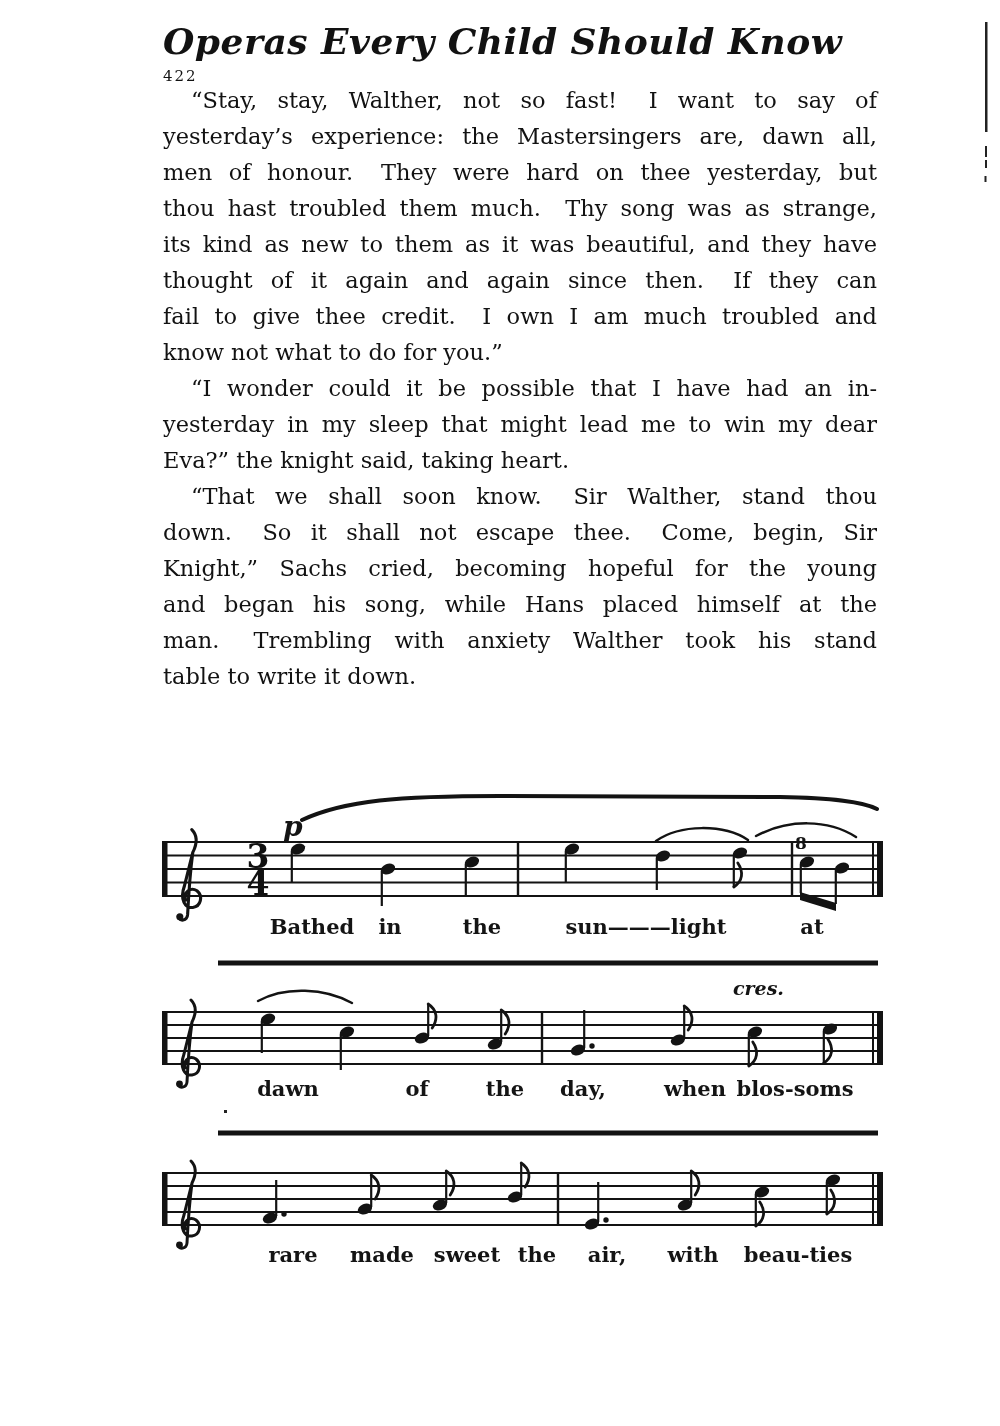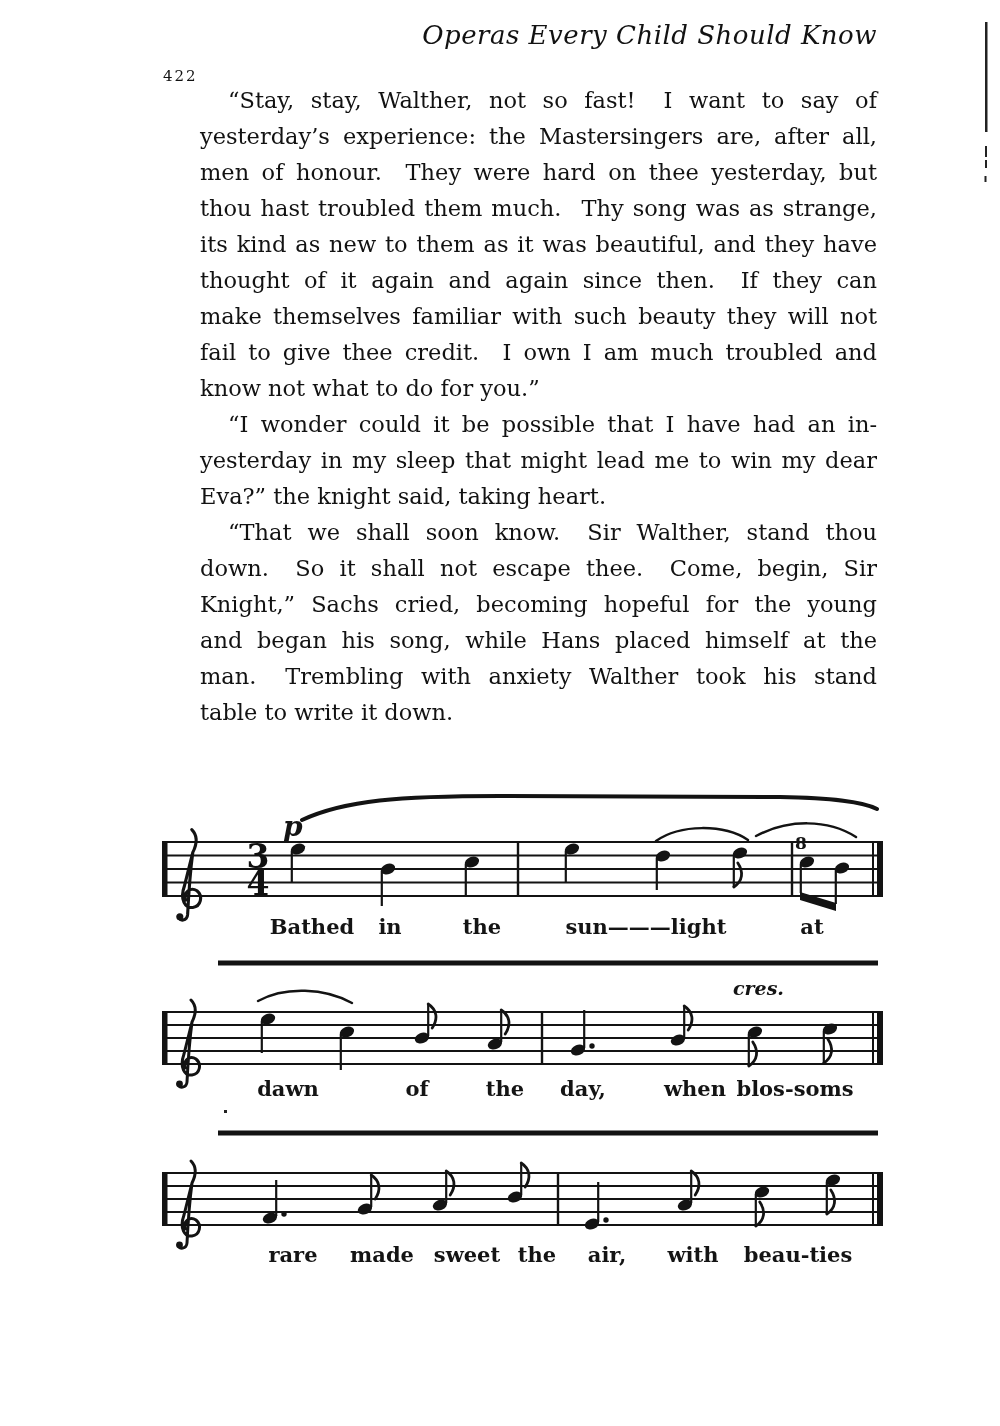--- a/index.html
+++ b/index.html
@@ -1,48 +1,47 @@
 <!DOCTYPE html>
 <html><head>
 <meta charset="utf-8">
 <style>
   html,body{margin:0;padding:0;background:#e8e8e8;}
   .page{position:relative;width:1000px;height:1426px;background:#ffffff;
         font-family:"DejaVu Serif",serif;color:#121212;overflow:hidden;}
   .header-num{position:absolute;left:163px;top:26px;font-size:15px;letter-spacing:2px;margin-top:41px;}
-  .header-title{position:absolute;left:163px;top:20px;width:714px;text-align:right;
-        font-style:italic;font-weight:normal;font-size:26px;letter-spacing:.5px;}
+  .header-title{position:absolute;left:163px;top:20px;width:714px;text-align:left;
+        font-style:italic;font-weight:bold;font-size:36px;letter-spacing:.5px;}
   .body-text{position:absolute;left:163px;top:82px;width:714px;
         font-size:22.5px;line-height:36px;}
-  .line{white-space:nowrap;text-align:justify;text-align-last:justify;height:36px;overflow:visible;margin-left:37px;}
+  .line{white-space:nowrap;text-align:justify;text-align-last:justify;height:36px;overflow:visible;}
   .line.last{text-align-last:left;}
   .line.first{padding-left:28px;}
   svg.music{position:absolute;left:0;top:0;pointer-events:none;}
   .m-lyric{font-family:"DejaVu Serif",serif;font-size:21px;font-weight:bold;fill:#141414;}
   .m-dynamic-p{font-family:"DejaVu Serif",serif;font-style:italic;font-weight:bold;font-size:28px;fill:#141414;}
   .m-dynamic{font-family:"DejaVu Serif",serif;font-style:italic;font-weight:bold;font-size:19px;fill:#141414;}
   .m-tuplet{font-family:"DejaVu Serif",serif;font-weight:bold;font-size:17px;fill:#141414;}
   .m-timesig{font-family:"DejaVu Serif",serif;font-weight:bold;font-size:33px;fill:#101010;}
 </style>
 </head>
 <body>
 
 <div class="page">
   <span class="header-num">422</span>
   <span class="header-title">Operas Every Child Should Know</span>
 
   <div class="body-text">
       <div class="para">
         <div class="line first">“Stay, stay, Walther, not so fast!  I want to say of</div>
-        <div class="line">yesterday’s experience: the Mastersingers are, after all,</div>
+        <div class="line">yesterday’s experience: the Mastersingers are, dawn all,</div>
         <div class="line">men of honour.  They were hard on thee yesterday, but</div>
         <div class="line">thou hast troubled them much.  Thy song was as strange,</div>
         <div class="line">its kind as new to them as it was beautiful, and they have</div>
         <div class="line">thought of it again and again since then.  If they can</div>
-        <div class="line">make themselves familiar with such beauty they will not</div>
         <div class="line">fail to give thee credit.  I own I am much troubled and</div>
         <div class="line last">know not what to do for you.”</div>
       </div>
       <div class="para">
         <div class="line first">“I wonder could it be possible that I have had an in-</div>
         <div class="line">yesterday in my sleep that might lead me to win my dear</div>
         <div class="line last">Eva?” the knight said, taking heart.</div>
       </div>
       <div class="para">
         <div class="line first">“That we shall soon know.  Sir Walther, stand thou</div>

